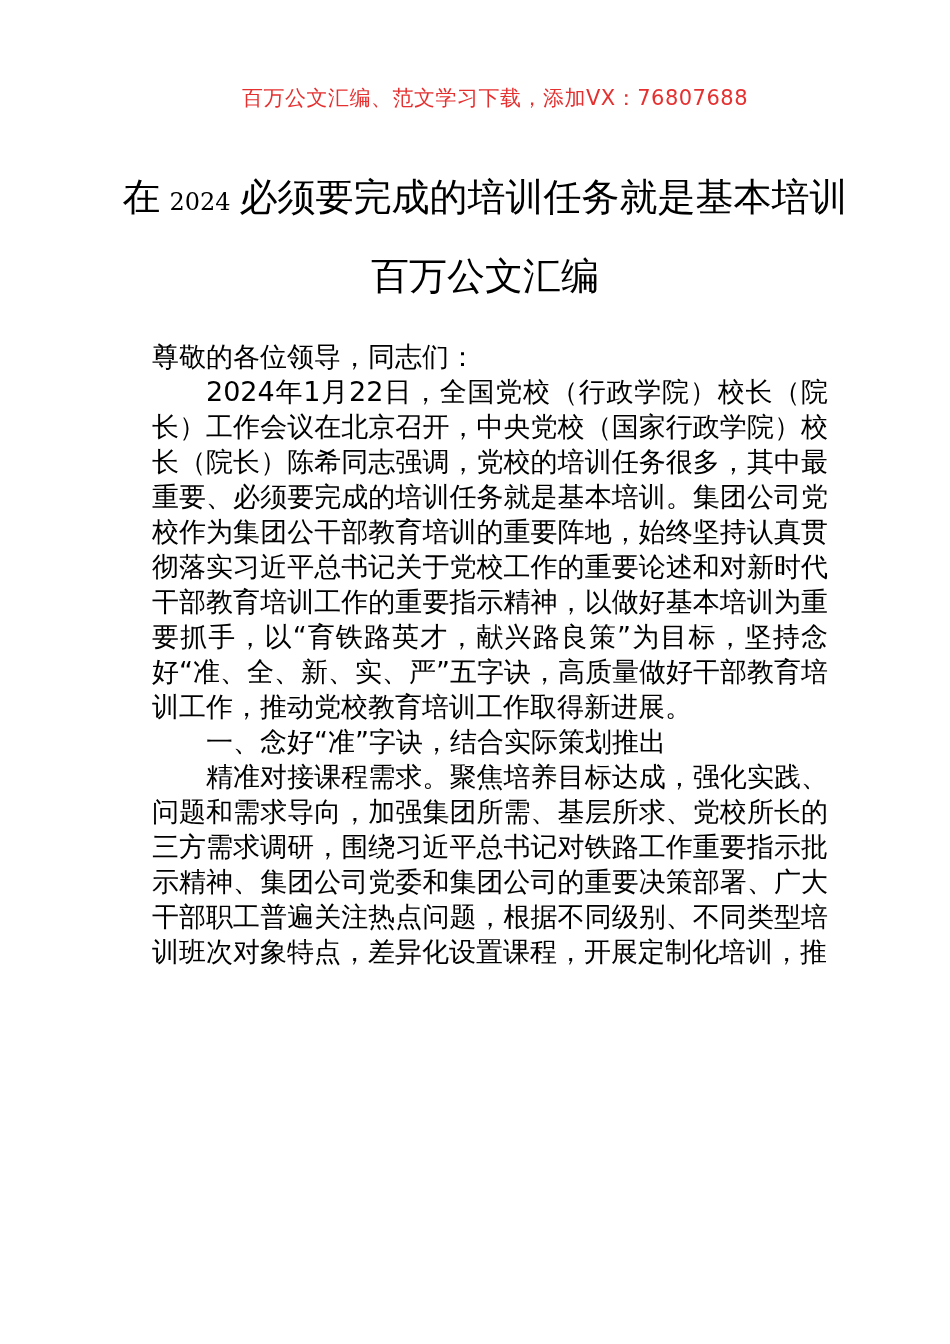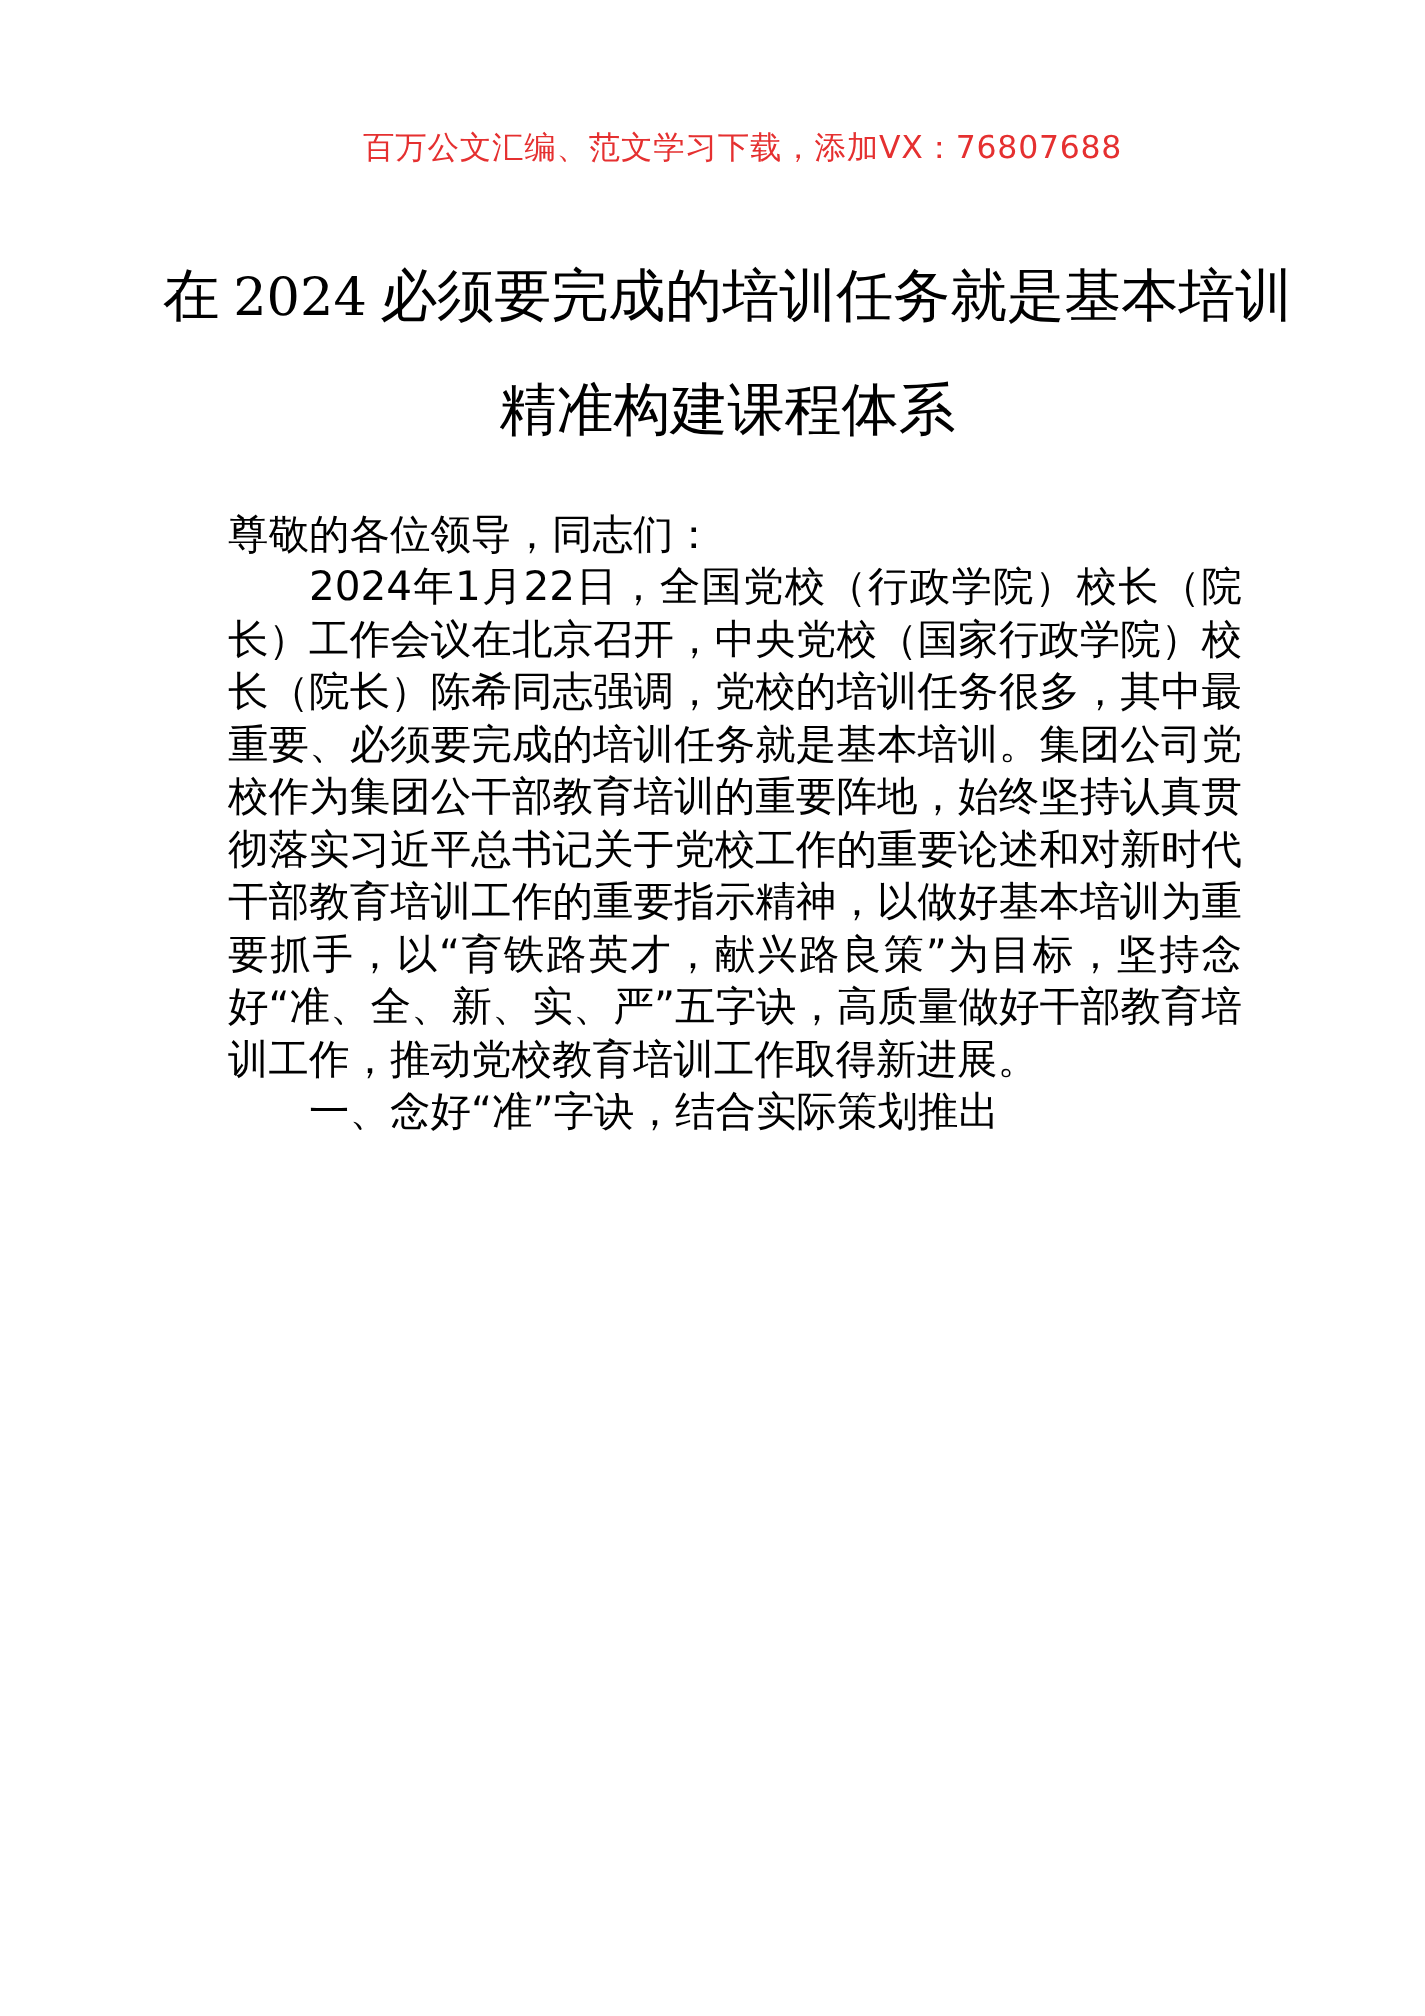--- a/index.html
+++ b/index.html
@@ -35,21 +35,21 @@
     text-align: center;
     font-size: 38px;
     color: #000000;
   }
   .doc-title .title-line {
     line-height: 74px;
     white-space: nowrap;
   }
   .serif-num {
     font-family: "DejaVu Serif", "Liberation Serif", serif;
-    font-size: 35px;
+    font-size: 24px;
     margin: 0 9px;
   }
   .content {
     position: absolute;
     top: 339px;
     left: 152px;
     width: 676px;
     font-size: 27px;
     line-height: 35px;
     text-align: justify;
@@ -65,22 +65,23 @@
 </style>
 </head>
 <body>
 
 <div class="page">
 
   <div class="notice">百万公文汇编、范文学习下载，添加VX：76807688</div>
 
   <div class="doc-title">
     <div class="title-line"><span>在</span><span class="serif-num">2024</span><span>必须要完成的培训任务就是基本培训</span></div>
-    <div class="title-line"><span>精准构建课程体系</span></div>
+    <div class="title-line"><span>百万公文汇编</span></div>
   </div>
 
   <div class="content">
     <p>尊敬的各位领导，同志们：</p>
     <p class="indent">2024年1月22日，全国党校（行政学院）校长（院长）工作会议在北京召开，中央党校（国家行政学院）校长（院长）陈希同志强调，党校的培训任务很多，其中最重要、必须要完成的培训任务就是基本培训。集团公司党校作为集团公干部教育培训的重要阵地，始终坚持认真贯彻落实习近平总书记关于党校工作的重要论述和对新时代干部教育培训工作的重要指示精神，以做好基本培训为重要抓手，以“育铁路英才，献兴路良策”为目标，坚持念好“准、全、新、实、严”五字诀，高质量做好干部教育培训工作，推动党校教育培训工作取得新进展。</p>
     <p class="indent">一、念好“准”字诀，结合实际策划推出</p>
+    <p class="indent">精准对接课程需求。聚焦培养目标达成，强化实践、问题和需求导向，加强集团所需、基层所求、党校所长的三方需求调研，围绕习近平总书记对铁路工作重要指示批示精神、集团公司党委和集团公司的重要决策部署、广大干部职工普遍关注热点问题，根据不同级别、不同类型培训班次对象特点，差异化设置课程，开展定制化培训，推</p>
   </div>
 
 </div>
 
 </body></html>

